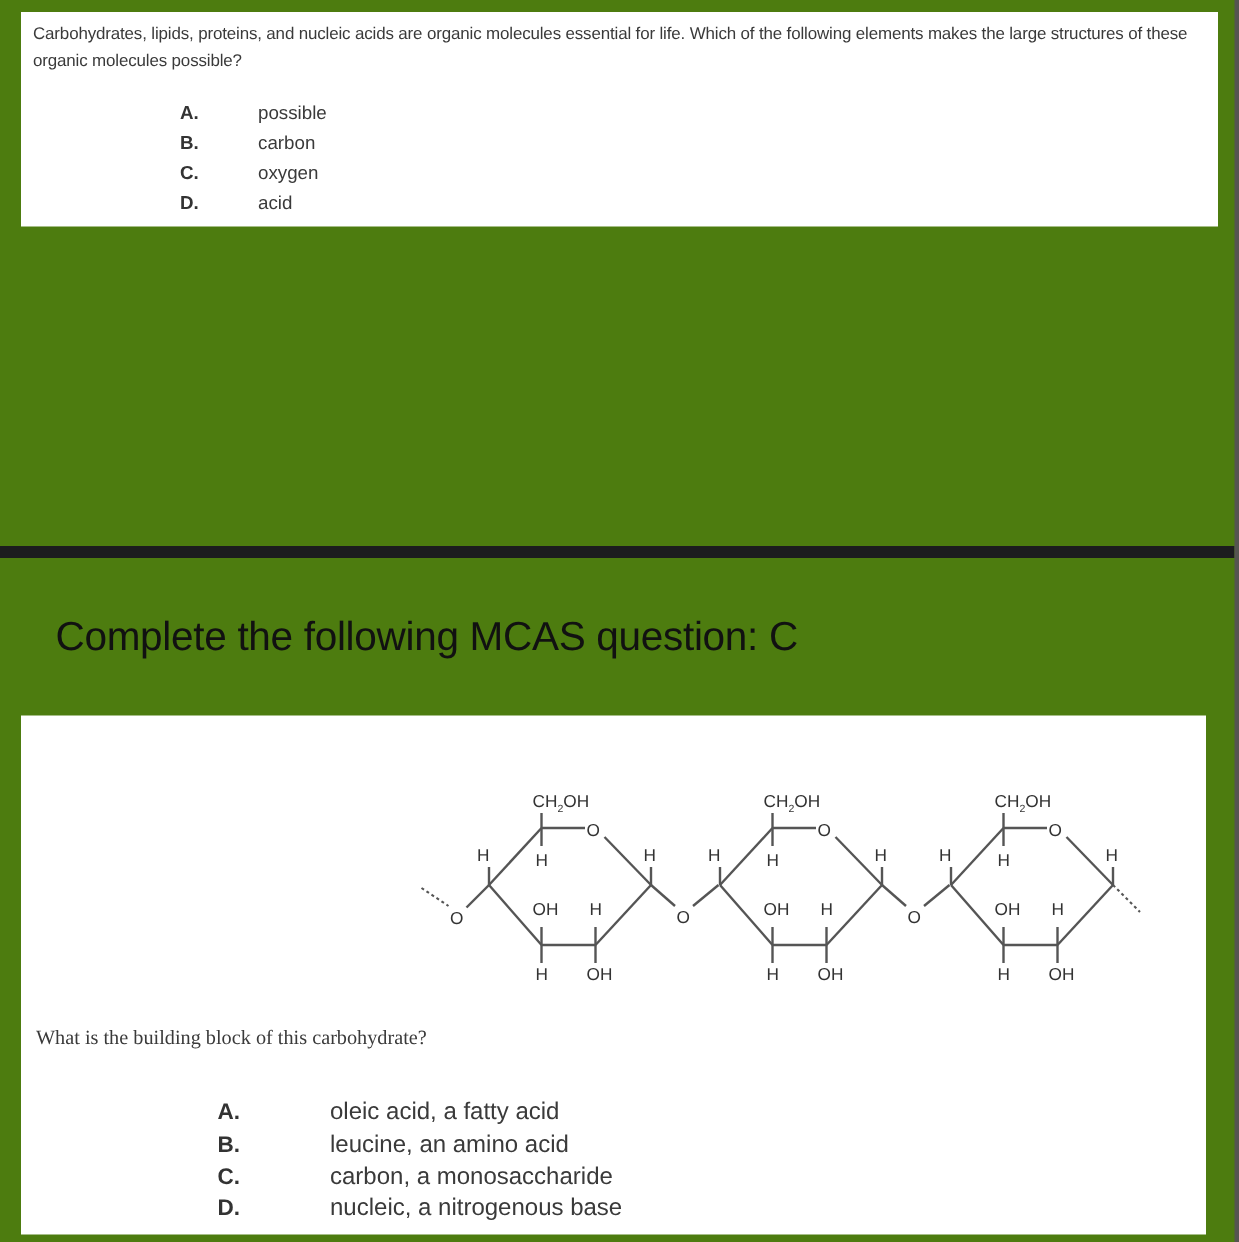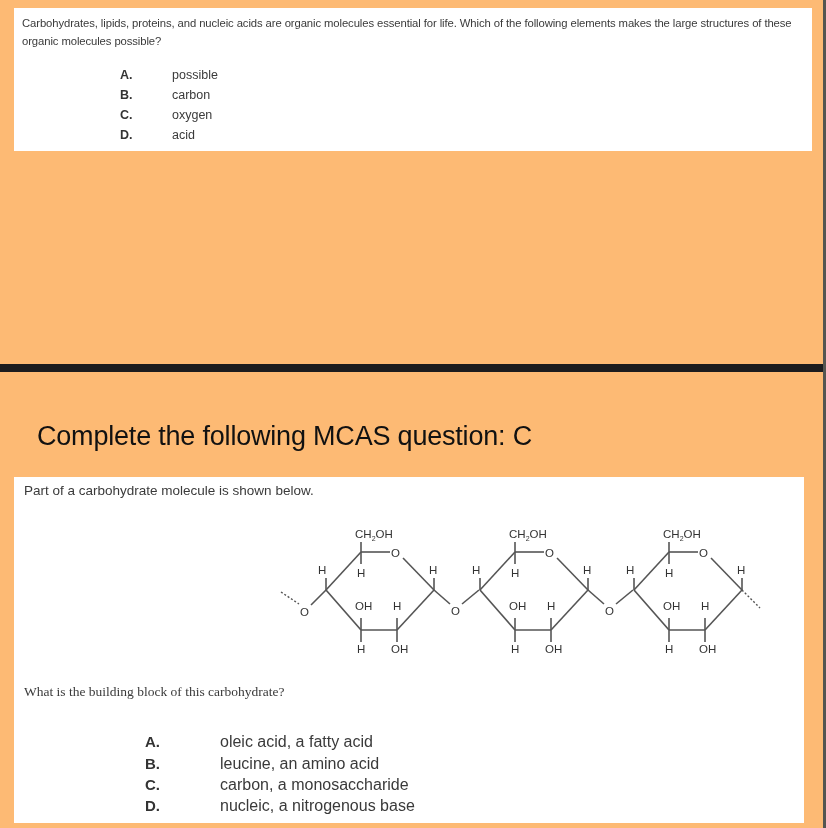--- a/index.html
+++ b/index.html
@@ -2,21 +2,21 @@
 <html><head>
   <meta charset="utf-8">
   <style>
     * { margin: 0; padding: 0; box-sizing: border-box; }
     html, body {
       width: 826px; height: 828px; overflow: hidden;
       background: #fdf1d0;
       font-family: "Liberation Sans", sans-serif;
       color: #333333;
     }
-    .page { position: relative; width: 826px; height: 828px; background: #fdba74; }
+    .page { position: relative; width: 826px; height: 828px; background: #4d7c0f; }
     .right-edge {
       position: absolute; right: 0; top: 0; width: 3px; height: 828px;
       background: #555550;
     }
     
     .card-top {
       position: absolute; left: 14px; top: 8px; width: 798px; height: 143px;
       background: #ffffff;
     }
     .card-top .stem {
@@ -29,21 +29,21 @@
     .opt-top .letter { position: absolute; left: 106px; font-weight: bold; color: #333; }
     .opt-top .text { position: absolute; left: 158px; color: #3a3a3a; }
 
     
     .divider {
       position: absolute; left: 0; top: 364px; width: 823px; height: 8px;
       background: #1c1c1e;
     }
 
     .heading {
-      position: absolute; left: 37px; top: 421px;
+      position: absolute; left: 37px; top: 409px;
       font-size: 27px; color: #111111; letter-spacing: -0.2px;
       white-space: nowrap;
     }
 
     
     .card-bottom {
       position: absolute; left: 14px; top: 477px; width: 790px; height: 346px;
       background: #ffffff;
     }
     .card-bottom .intro {
@@ -92,21 +92,20 @@
         <span class="text">acid</span>
       </div>
     </div>
   </div>
 
   <div class="divider"></div>
 
   <div class="heading">Complete the following MCAS question: C</div>
 
   <div class="card-bottom">
-    <div class="intro">Part of a carbohydrate molecule is shown below.</div>
 
     <svg class="molecule" viewBox="0 0 790 346" xmlns="http://www.w3.org/2000/svg">
       <g transform="translate(-14,-477)">
 
         <line class="dash" x1="281" y1="592" x2="299" y2="604"></line>
 
         <text class="chem" x="300" y="616">O</text>
 
         <g>
           <line class="bond" x1="311" y1="605" x2="326" y2="590"></line>

